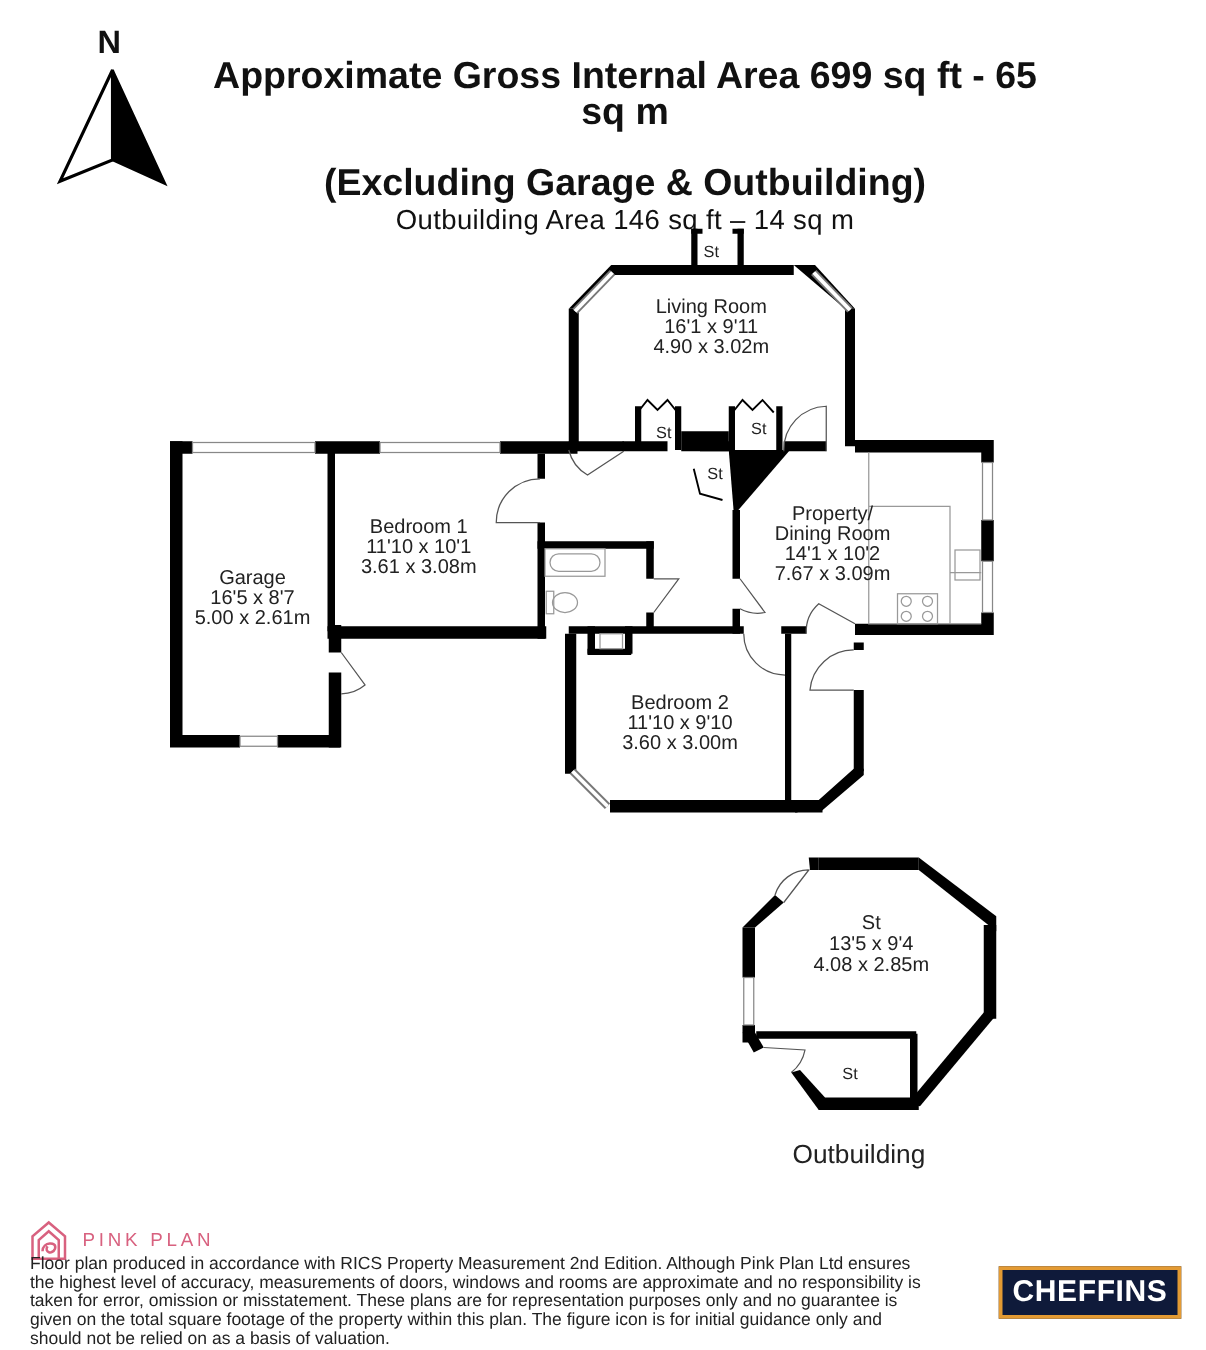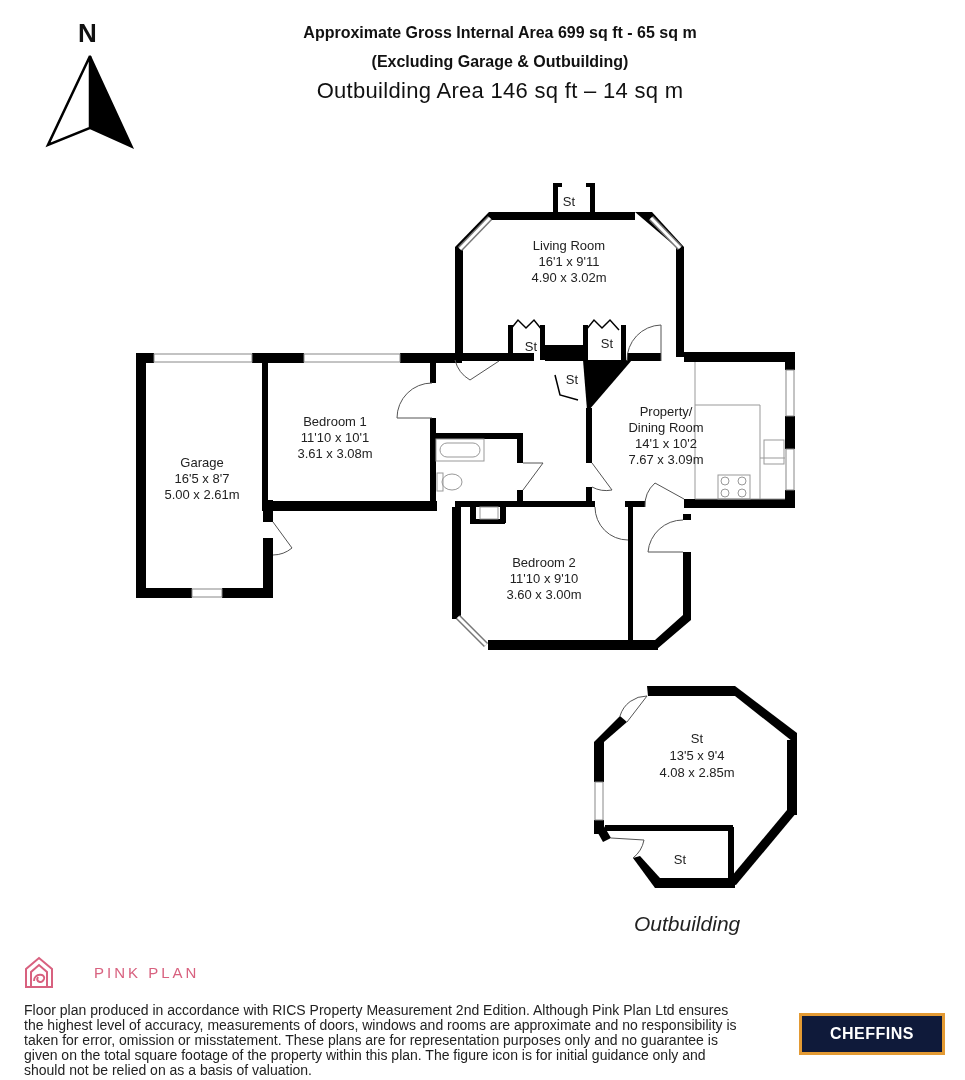--- a/index.html
+++ b/index.html
@@ -1,30 +1,30 @@
 <!DOCTYPE html>
 <html><head>
 <meta charset="utf-8">
 <style>
   html, body { margin:0; padding:0; background:#ffffff; }
   body { width:965px; height:1080px; position:relative; overflow:hidden; font-family:"Liberation Sans", sans-serif; color:#111; }
   .header { position:absolute; left:150px; top:18px; width:700px; text-align:center; }
-  .header .bold { font-weight:bold; font-size:16px; line-height:29px; }
+  .header .bold { font-weight:bold; font-size:30px; line-height:29px;margin-top:28px; }
   .header .light { font-size:22px; line-height:30px; font-weight:normal; letter-spacing:0.3px; }
   .compass { position:absolute; left:44px; top:18px; width:92px; height:132px; }
   .compass .n { position:absolute; left:34px; top:0; font-weight:bold; font-size:26px; }
   svg.plan { position:absolute; left:0; top:0; }
-  .lbl { position:absolute; text-align:center; font-size:13px; line-height:16px; color:#222; white-space:nowrap; transform:translateX(-50%); }
+  .lbl { position:absolute; text-align:center; font-size:16px; line-height:16px; color:#222; white-space:nowrap; transform:translateX(-50%); }
   .lbl span { display:block; }
   .st { position:absolute; font-size:13px; color:#222; transform:translate(-50%,-50%); }
-  .outb-caption { position:absolute; left:634px; top:912px; font-size:21px; color:#222;font-style:italic; }
-  .pinkplan { position:absolute; left:22px; top:955px; display:flex; align-items:center;gap:28px; }
+  .outb-caption { position:absolute; left:634px; top:912px; font-size:21px; color:#222; }
+  .pinkplan { position:absolute; left:22px; top:975px; display:flex; align-items:center; }
   .pinkplan .txt { color:#d8617f; font-size:15px; letter-spacing:3px; margin-left:10px; }
   .disclaimer { position:absolute; left:24px; top:1003px; width:720px; font-size:14px; line-height:15px; color:#222; }
-  .cheffins { position:absolute; left:799px; top:1013px; width:140px; height:36px; background:#0f1a3a; border:3px solid #e39a33; color:#fff; font-weight:bold; font-size:16px; text-align:center; line-height:36px; letter-spacing:0.5px; }
+  .cheffins { position:absolute; left:799px; top:1013px; width:140px; height:36px; background:#0f1a3a; border:3px solid #e39a33; color:#fff; font-weight:bold; font-size:24px; text-align:center; line-height:36px; letter-spacing:0.5px; }
 </style>
 </head>
 <body>
 
 <div class="header">
   <div class="bold">Approximate Gross Internal Area 699 sq ft - 65 sq m</div>
   <div class="bold">(Excluding Garage &amp; Outbuilding)</div>
   <div class="light">Outbuilding Area 146 sq ft – 14 sq m</div>
 </div>
 

